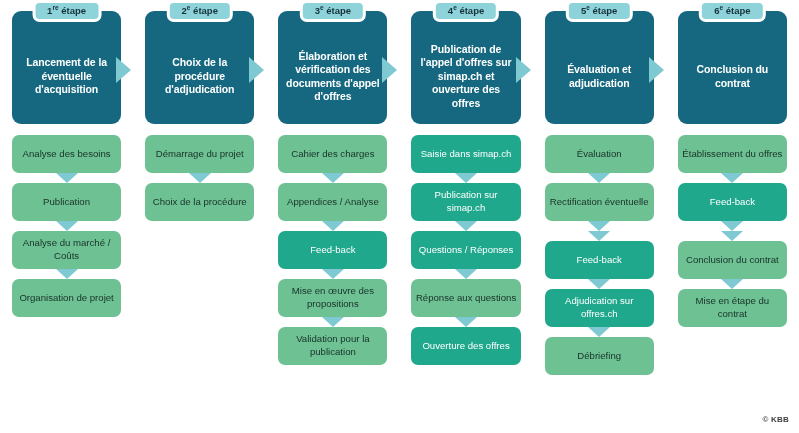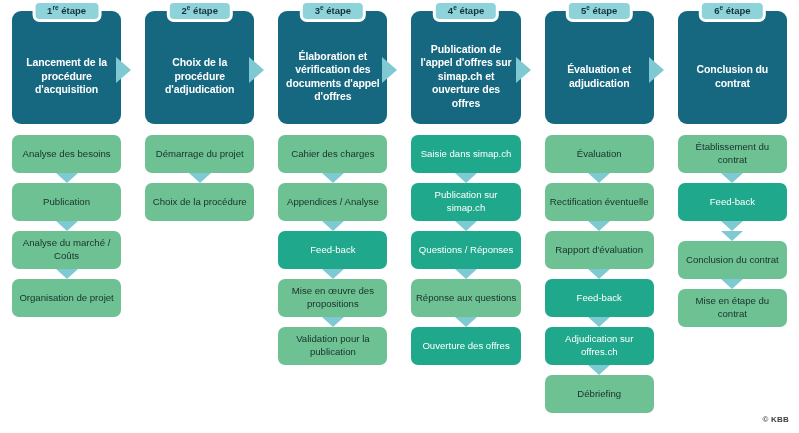--- a/index.html
+++ b/index.html
@@ -141,21 +141,21 @@
     margin-left: 16px;
   }
 </style>
 </head>
 <body>
 
 <div id="diagram">
     <div class="column">
       <div class="header-wrap">
         <div class="header-card">
-          <div class="header-title">Lancement de la procédure d'acquisition</div>
+          <div class="header-title">Lancement de la éventuelle d'acquisition</div>
         </div>
         <div class="step-badge"><span>1</span><sup>re</sup> <span>étape</span></div>
         <div class="arrow-right"></div>
       </div>
       <div class="steps">
         <div class="node light">
           <span>Analyse des besoins</span>
         </div>
         <div class="arrow-down"></div>
         <div class="node light">
@@ -259,23 +259,20 @@
       </div>
       <div class="steps">
         <div class="node light">
           <span>Évaluation</span>
         </div>
         <div class="arrow-down"></div>
         <div class="node light">
           <span>Rectification éventuelle</span>
         </div>
         <div class="arrow-down"></div>
-        <div class="node light">
-          <span>Rapport d'évaluation</span>
-        </div>
         <div class="arrow-down"></div>
         <div class="node dark">
           <span>Feed-back</span>
         </div>
         <div class="arrow-down"></div>
         <div class="node dark">
           <span>Adjudication sur offres.ch</span>
         </div>
         <div class="arrow-down"></div>
         <div class="node light">
@@ -285,21 +282,21 @@
     </div>
     <div class="column">
       <div class="header-wrap">
         <div class="header-card">
           <div class="header-title">Conclusion du contrat</div>
         </div>
         <div class="step-badge"><span>6</span><sup>e</sup> <span>étape</span></div>
       </div>
       <div class="steps">
         <div class="node light">
-          <span>Établissement du contrat</span>
+          <span>Établissement du offres</span>
         </div>
         <div class="arrow-down"></div>
         <div class="node dark">
           <span>Feed-back</span>
         </div>
         <div class="arrow-down"></div>
         <div class="arrow-down"></div>
         <div class="node light">
           <span>Conclusion du contrat</span>
         </div>

